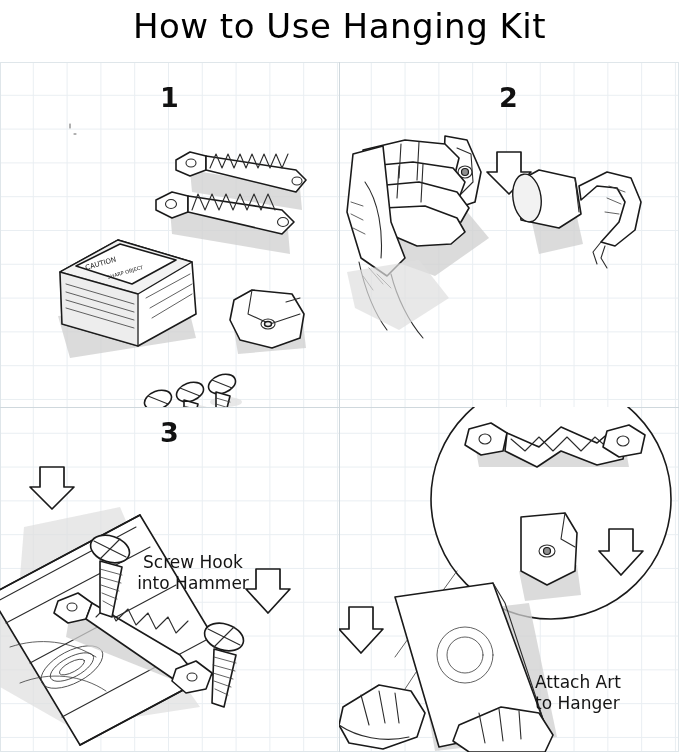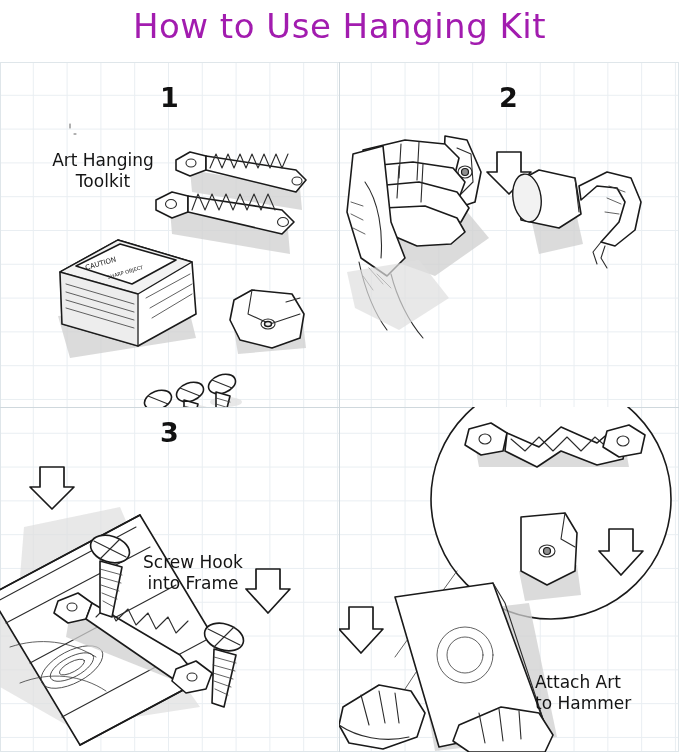--- a/index.html
+++ b/index.html
@@ -25,21 +25,21 @@
   
   .title {
     position: absolute;
     left: 0;
     top: 6px;
     width: 679px;
     text-align: center;
     font-size: 34px;
     font-weight: 400;
     letter-spacing: 0.5px;
-    color: #a21caf;
+    color: #000000;
     font-family: "DejaVu Sans", sans-serif;
   }
 
   
   .grid-area {
     position: absolute;
     left: 0;
     top: 62px;
     width: 679px;
     height: 690px;
@@ -210,22 +210,20 @@
             <ellipse class="fill-white" cx="222" cy="322" rx="14" ry="9" transform="rotate(-20 222 322)"></ellipse>
             <path class="ink-thin" d="M212 318 L232 326"></path>
             <path class="fill-white" d="M216 330 L230 334 L224 358 L216 356 Z"></path>
             <path class="ink-fine" d="M216 336 L230 340 M216 342 L229 346 M217 348 L227 352"></path>
           </g>
         </g>
 
         <path class="ink-fine" d="M70 62 L70 66 M74 72 L76 72"></path>
       </svg>
 
-      <div class="caption" id="caption-1">Art Hanging
-Toolkit</div>
     </div>
 
     <div class="panel" id="panel-2">
       <div class="step-number">2</div>
 
       <svg class="art" width="339" height="345" viewBox="0 0 339 345">
 
         <g>
           <path class="arrow-shape" d="M158 90 L182 90 L182 110 L192 110 L170 132 L148 110 L158 110 Z"></path>
         </g>
@@ -317,21 +315,21 @@
 
         <g>
           <ellipse class="fill-white" cx="224" cy="230" rx="20" ry="13" transform="rotate(18 224 230)"></ellipse>
           <path class="ink-thin" d="M208 222 L240 238 M214 240 L234 220"></path>
           <path class="fill-white" d="M214 242 L236 248 L224 300 L212 296 Z"></path>
           <path class="ink-fine" d="M214 250 L236 256 M213 258 L235 264 M213 266 L233 272 M214 274 L231 280 M215 282 L228 288"></path>
         </g>
       </svg>
 
       <div class="caption" id="caption-3">Screw Hook
-into Frame</div>
+into Hammer</div>
     </div>
 
     <div class="panel" id="panel-4">
       <div class="step-number">4</div>
 
       <svg class="art" width="339" height="345" viewBox="0 0 339 345">
 
         <g>
           <circle cx="212" cy="92" r="120" fill="#ffffff" stroke="#1a1a1a" stroke-width="1.6"></circle>
           <path class="ink-fine" d="M118 164 L56 250 M132 182 L66 282"></path>
@@ -374,17 +372,17 @@
         <g>
           <path class="fill-white" d="M4 300 L40 278 L72 284 L86 306 L78 330 L44 342 L10 336 L0 318 Z"></path>
           <path class="ink-thin" d="M22 288 L30 318 M40 284 L46 316 M56 286 L60 316"></path>
           <path class="ink-thin" d="M0 318 C18 330 44 336 70 330"></path>
           <path class="fill-white" d="M120 318 L162 300 L200 306 L214 328 L206 345 L130 345 L114 334 Z"></path>
           <path class="ink-thin" d="M140 306 L146 336 M160 302 L164 334 M180 304 L182 332"></path>
         </g>
       </svg>
 
       <div class="caption" id="caption-4">Attach Art
-to Hammer</div>
+to Hanger</div>
     </div>
 
   </div>
 </div>
 
 </body></html>

